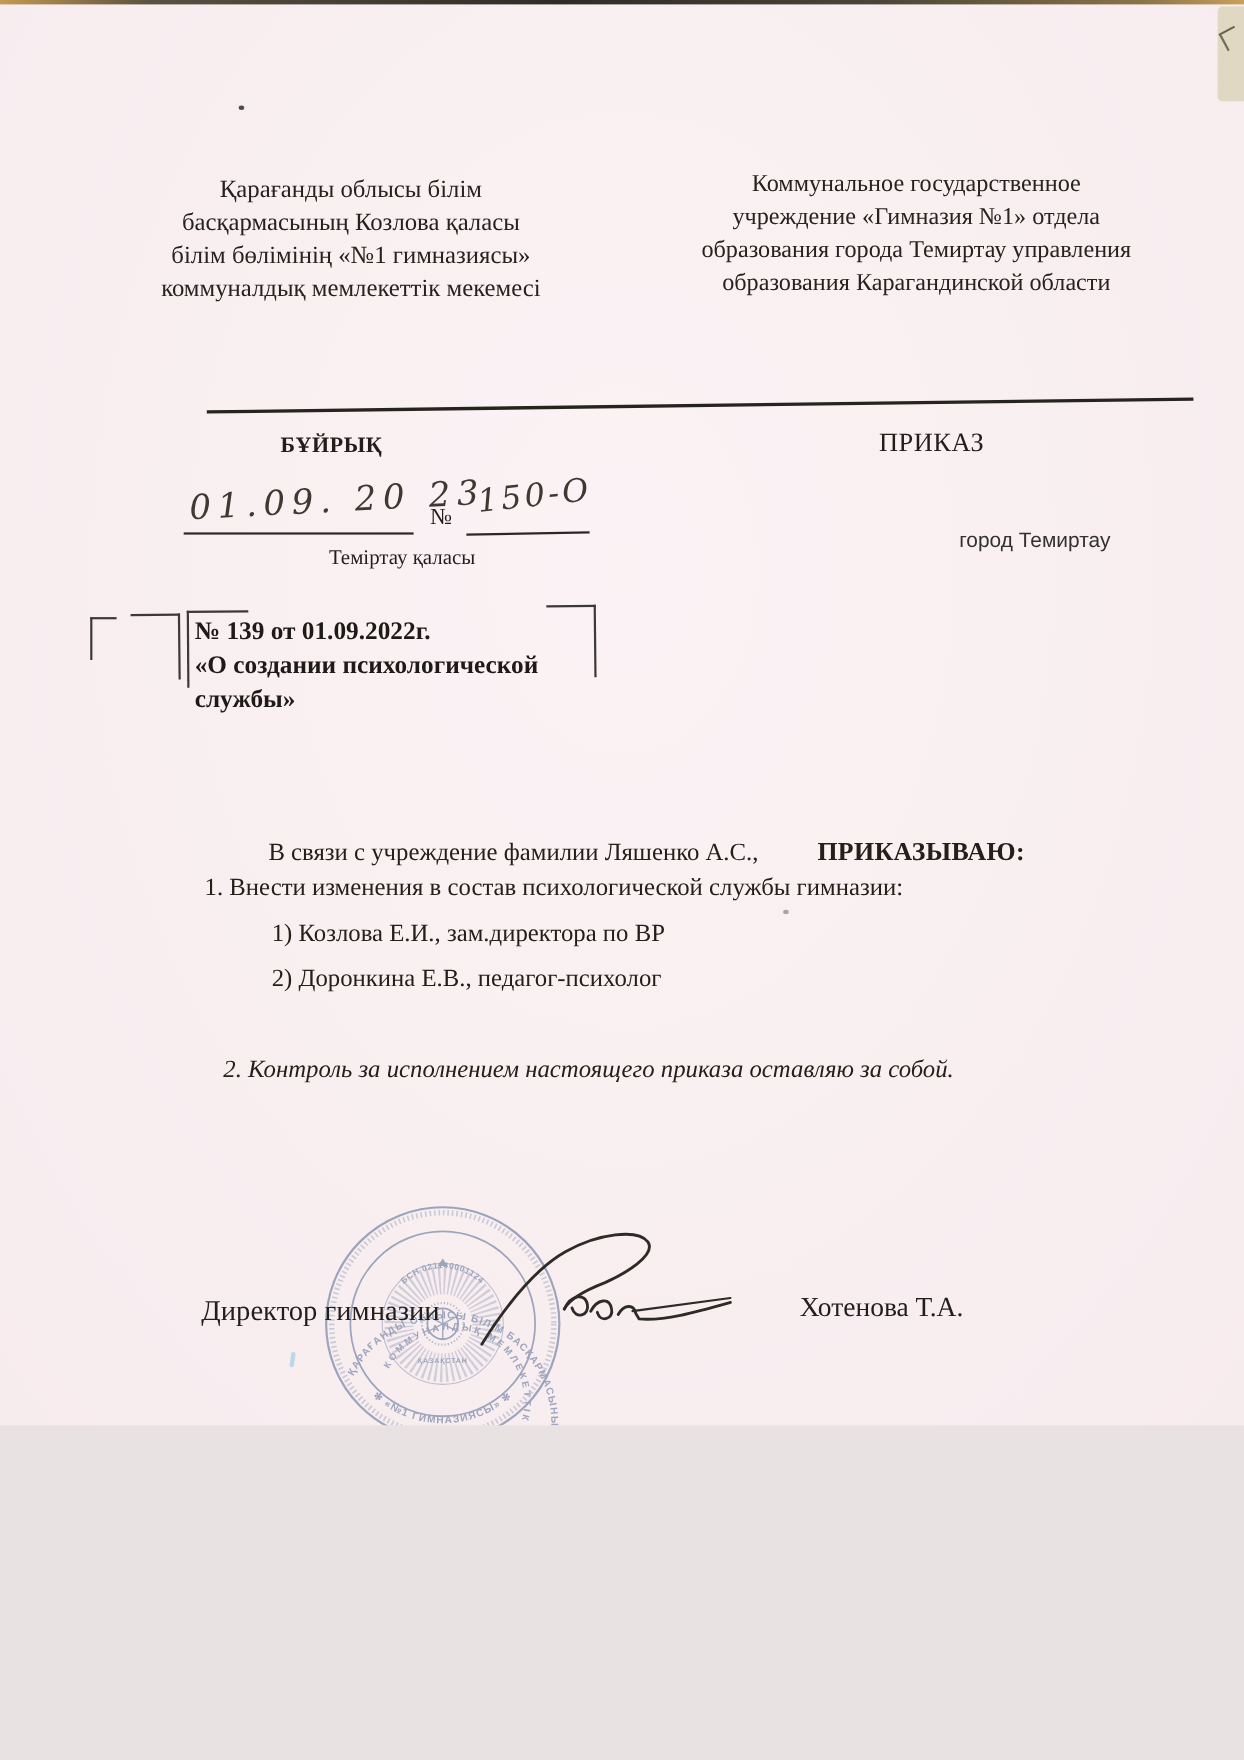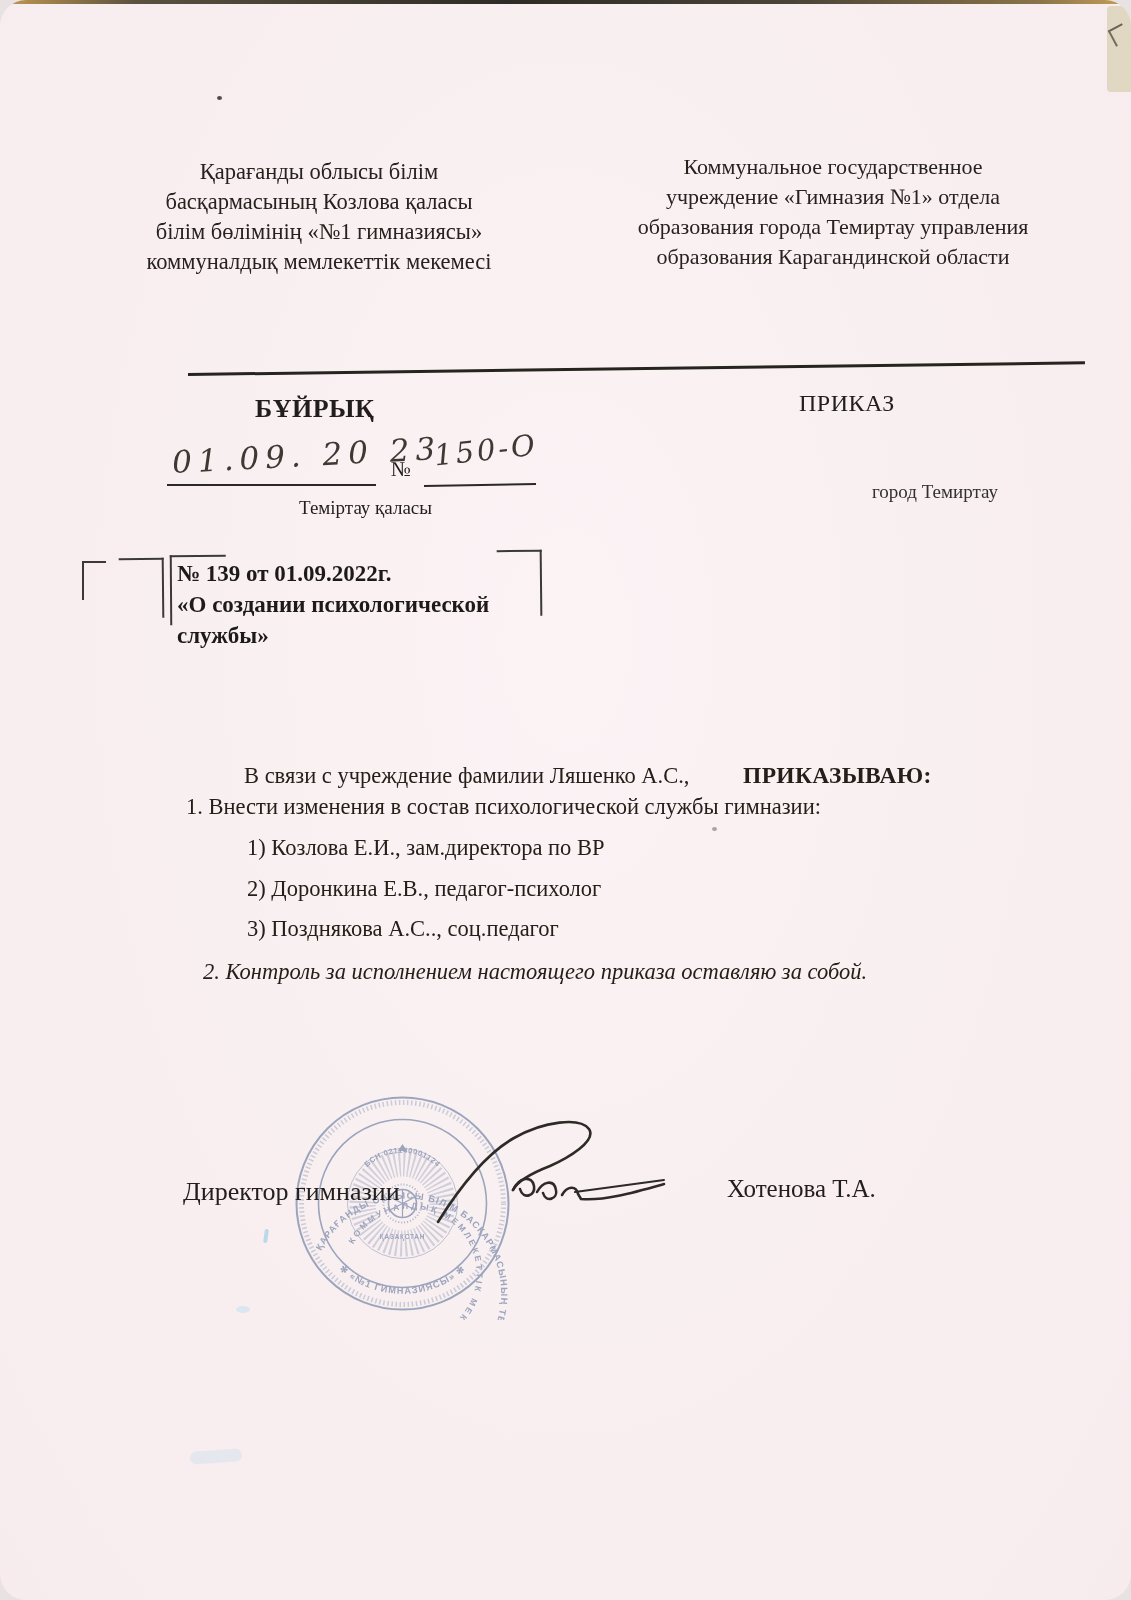--- a/index.html
+++ b/index.html
@@ -1,24 +1,23 @@
 <!DOCTYPE html>
 <html><head>
 <meta charset="utf-8">
 <style>
   html,body{margin:0;padding:0;background:#e8e2e2;}
   .page{
-    position:relative;width:1131px;height:1600px;margin:0 auto;
+    position:relative;width:1131px;height:1296px;margin:0 auto;
     background:
       radial-gradient(ellipse at 50% 40%, rgba(255,255,255,0.25), rgba(240,224,228,0.25)),
       #f9eff1;
     font-family:"Liberation Serif", serif;
     color:#211e1b;
     overflow:hidden;
-    border-radius:26px;
   }
   .abs{position:absolute;}
   
   .scan-top{top:0;left:0;width:100%;height:4px;
     background:linear-gradient(90deg,#c59a52 0%,#5a5140 12%,#2e2c26 45%,#4a4438 70%,#8a7448 92%,#caa05a 100%);}
   .smudge-tr{top:6px;right:0;width:24px;height:86px;background:#ddd5bd;border-radius:4px 0 0 4px;opacity:.9;}
   .smudge-tr-ink{top:26px;right:4px;width:14px;height:16px;
     border-top:2px solid #4a463c;border-left:2px solid #57523f;transform:rotate(-28deg);opacity:.8;}
   .dot1{top:96px;left:217px;width:5px;height:4px;background:#4f4b46;border-radius:50%;}
   .dot2{top:827px;left:712px;width:5px;height:4px;background:#8d8279;border-radius:50%;opacity:.7;}
@@ -27,33 +26,33 @@
   .blue-smudge2{top:1450px;left:190px;width:52px;height:13px;background:#b9dcef;opacity:.30;border-radius:8px;transform:rotate(-4deg);}
 
   
   .hdr{ text-align:center;font-size:22.5px;line-height:30px;color:#26221e;}
   .hdr-left{top:157px;left:93px;width:452px;}
   .hdr-right{top:152px;left:597px;width:472px;font-size:22px;}
 
   .rule{top:373px;left:188px;width:897px;border-top:3px solid #26241f;
     transform:rotate(-0.75deg);transform-origin:left center;}
 
-  .title-kk{top:394px;left:255px;font-size:26px;font-weight:bold;letter-spacing:.5px;}
+  .title-kk{top:394px;left:255px;font-size:20px;font-weight:bold;letter-spacing:.5px;}
   .title-ru{top:390px;left:799px;font-size:24px;letter-spacing:.5px;}
 
   
   .hand{font-family:"DejaVu Serif", serif;font-style:italic;color:#3e3933;}
   .hand-date{top:437px;left:172px;font-size:31px;letter-spacing:6px;transform:rotate(-3deg);}
   .hand-num{top:433px;left:434px;font-size:29px;letter-spacing:3px;transform:rotate(-6deg);}
   .uline{border-top:2px solid #2b2926;}
   .uline1{top:484px;left:167px;width:209px;}
   .uline2{top:484px;left:424px;width:112px;transform:rotate(-1deg);}
   .num-label{top:457px;left:391px;font-size:21px;}
   .place-kk{top:497px;left:299px;font-size:19px;}
-  .place-ru{top:481px;left:872px;font-size:19px;font-family:Liberation Serif, serif;color:#33312f;}
+  .place-ru{top:481px;left:872px;font-size:19px;font-family:Liberation Sans, sans-serif;color:#33312f;}
 
   
   .brk{border-color:#3b3a37;border-style:solid;border-width:0;}
   .brk-1{top:561px;left:82px;width:22px;height:37px;border-top-width:2px;border-left-width:2px;}
   .brk-2{top:558px;left:119px;width:43px;height:58px;border-top-width:2px;border-right-width:2px;transform:rotate(-0.6deg);}
   .brk-3{top:555px;left:170px;width:54px;height:68px;border-top-width:2px;border-left-width:2px;transform:rotate(-0.4deg);}
   .brk-4{top:550px;left:497px;width:43px;height:64px;border-top-width:2px;border-right-width:2px;transform:rotate(-0.6deg);}
 
   .subject{top:558px;left:177px;width:380px;font-size:23px;font-weight:bold;line-height:31px;color:#1d1a18;}
 
@@ -124,21 +123,20 @@
     <div>службы»</div>
   </div>
 
   <div class="abs body-line intro">
     <span>В связи с учреждение фамилии Ляшенко А.С., </span>
     <b>ПРИКАЗЫВАЮ:</b>
   </div>
   <div class="abs body-line item1">1.  Внести изменения в состав психологической службы гимназии:</div>
   <div class="abs body-line sub1">1)  Козлова Е.И., зам.директора по ВР</div>
   <div class="abs body-line sub2">2)  Доронкина Е.В., педагог-психолог</div>
-  <div class="abs body-line sub3">3)  Позднякова А.С.., соц.педагог</div>
   <div class="abs body-line item2">2. Контроль за исполнением настоящего приказа оставляю за собой.</div>
 
   <svg class="abs stamp-svg" viewBox="0 0 233 233">
     <defs>
       <path id="outerTP" d="M 35.2 164.0 A 95 95 0 1 1 35.1 164.2"></path>
       <path id="botTP" d="M 24.0 133.5 A 95 95 0 0 0 209.0 133.5"></path>
       <path id="innerTP" d="M 67.5 157.5 A 65 65 0 1 1 67.4 157.7"></path>
       <path id="bsnTP" d="M 69.0 99.5 A 50 50 0 0 1 163.5 99.5"></path>
     </defs>
     <g stroke="#98a1ba" fill="none">

